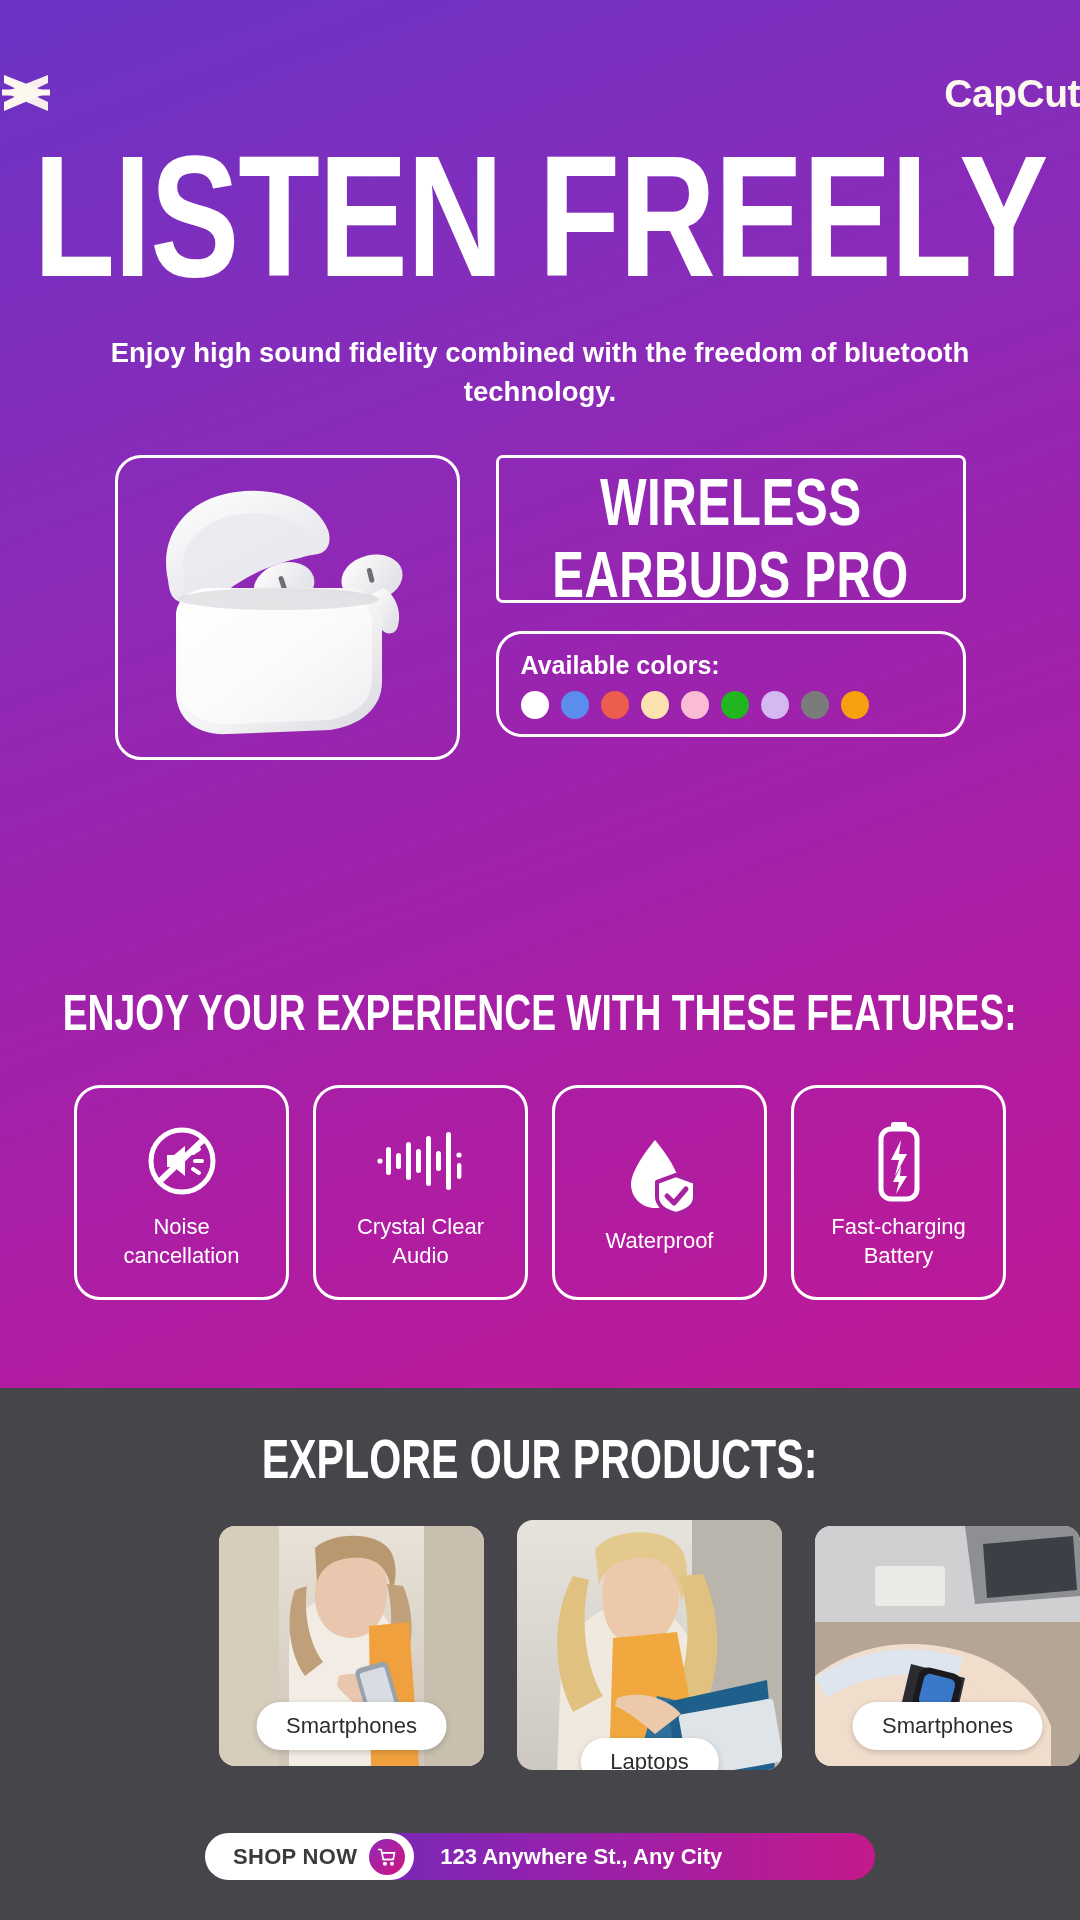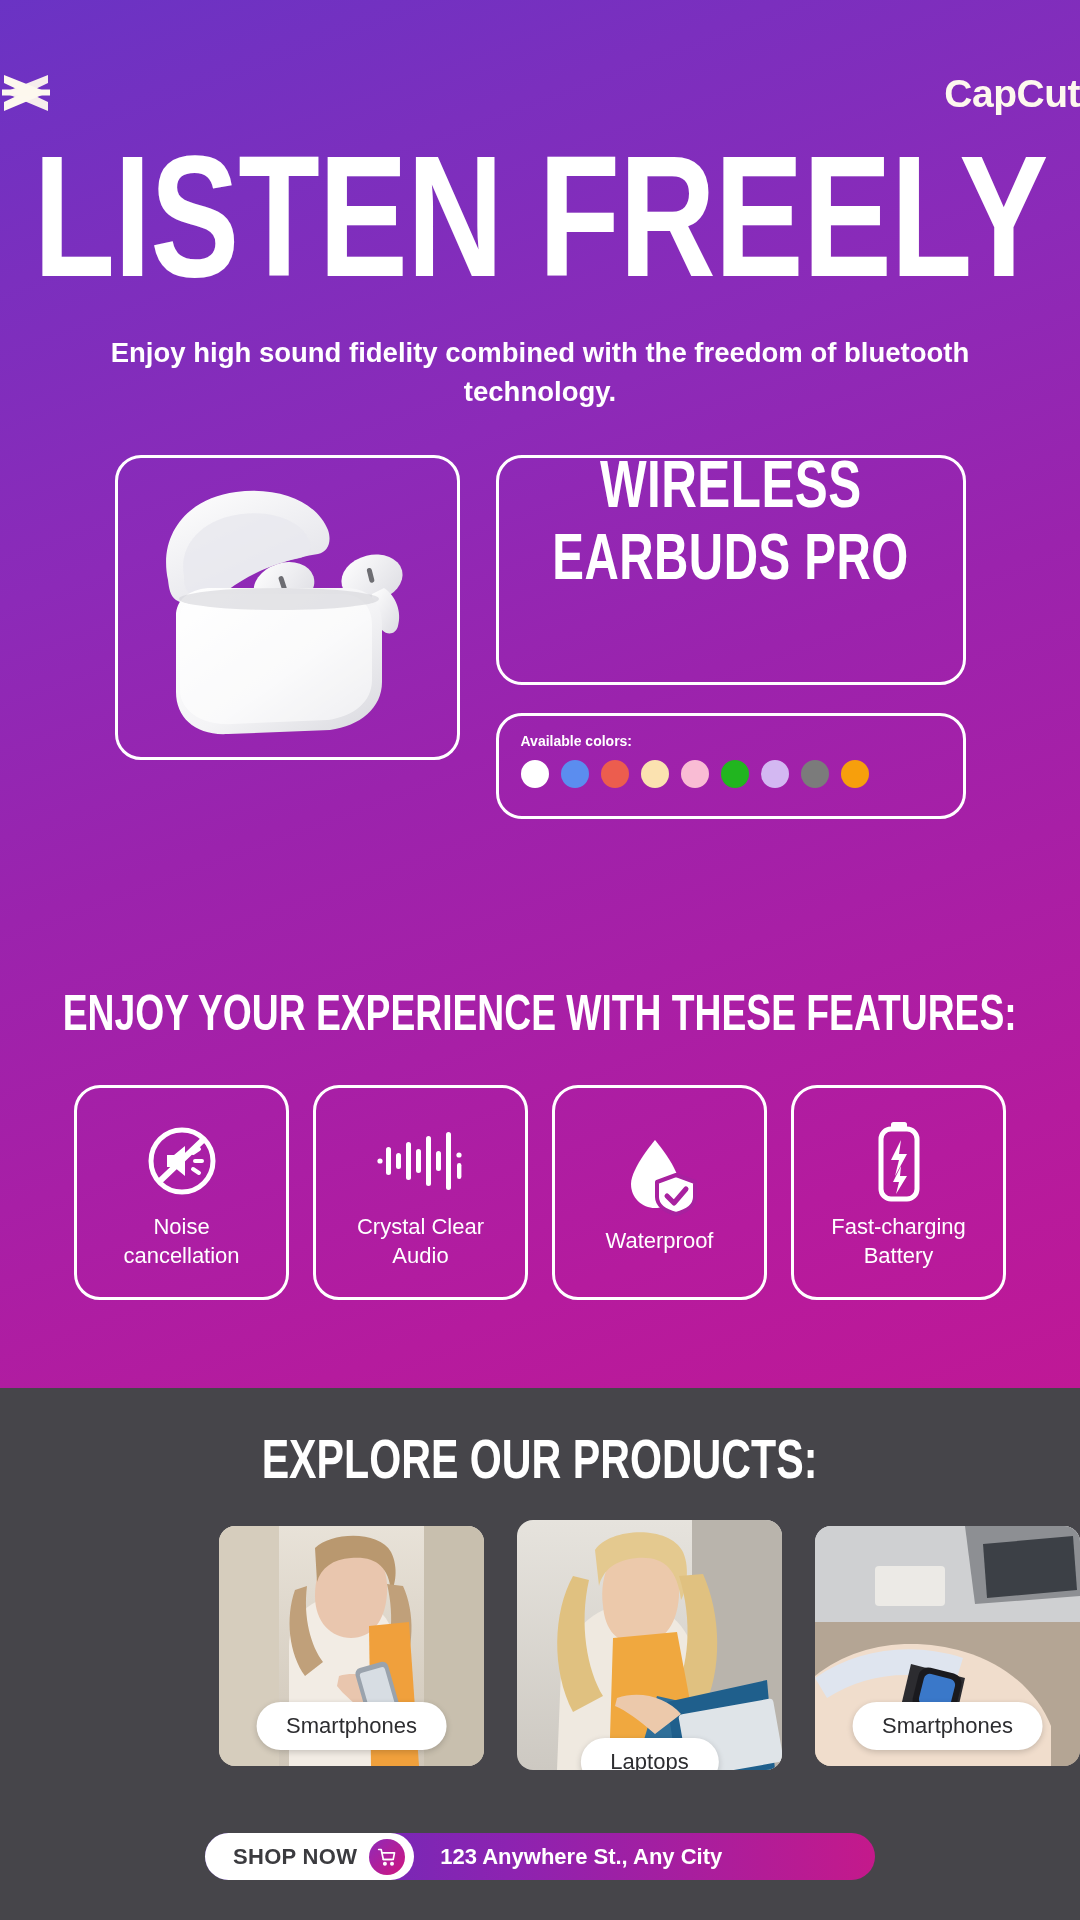--- a/index.html
+++ b/index.html
@@ -82,43 +82,44 @@
     overflow:hidden;
   }
   .product-img{
     position:absolute;
     left:50%; top:50%;
     transform:translate(-50%,-50%);
     width:310px; height:280px;
   }
   .right-col{ display:flex; flex-direction:column; gap:28px; }
   .title-box{
-    width:470px; height:230px;
+    width:470px; height:148px;
     display:flex; flex-direction:column;
-    align-items:center; justify-content:flex-start;
+    align-items:center; justify-content:flex-end;
     gap:6px;
+    border-radius:7px;
   }
   .title-box .l{
     color:#fff;
     font-weight:700;
     font-size:52px;
     line-height:1.0;
     letter-spacing:0.5px;
     display:inline-block;
     transform:scaleY(1.3) scaleX(0.95);
   }
   .title-box .l2{ font-size:50px; margin-top:16px; }
 
   .colors-box{
     width:470px; height:106px;
     padding:17px 22px 0 22px;
   }
   .colors-label{
     color:#ffffff;
-    font-size:14px;
+    font-size:25px;
     font-weight:700;
     margin-bottom:11px;
   }
   .swatches{ display:flex; gap:12px; }
   .swatch{ width:28px; height:28px; border-radius:50%; }
 
   
   .features-title{
     position:absolute; top:992px; left:0; width:1080px;
     text-align:center;

